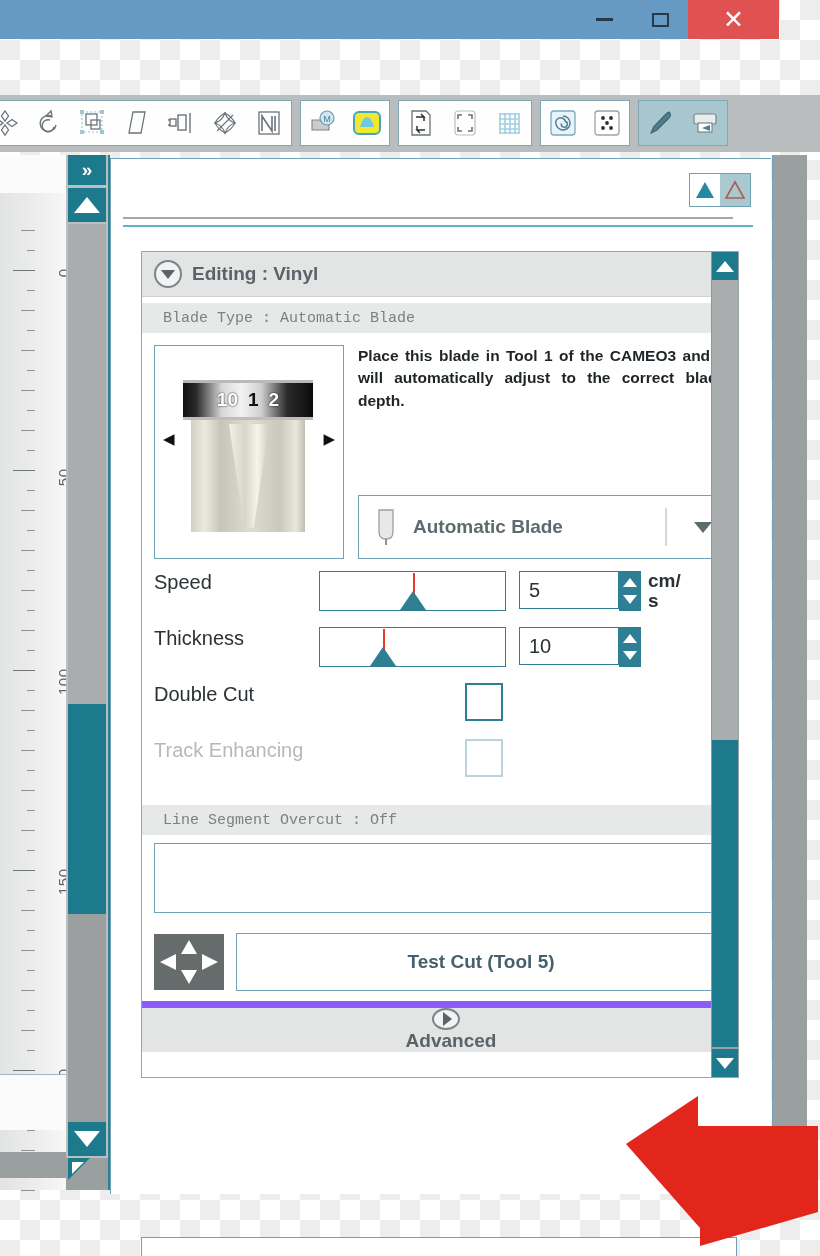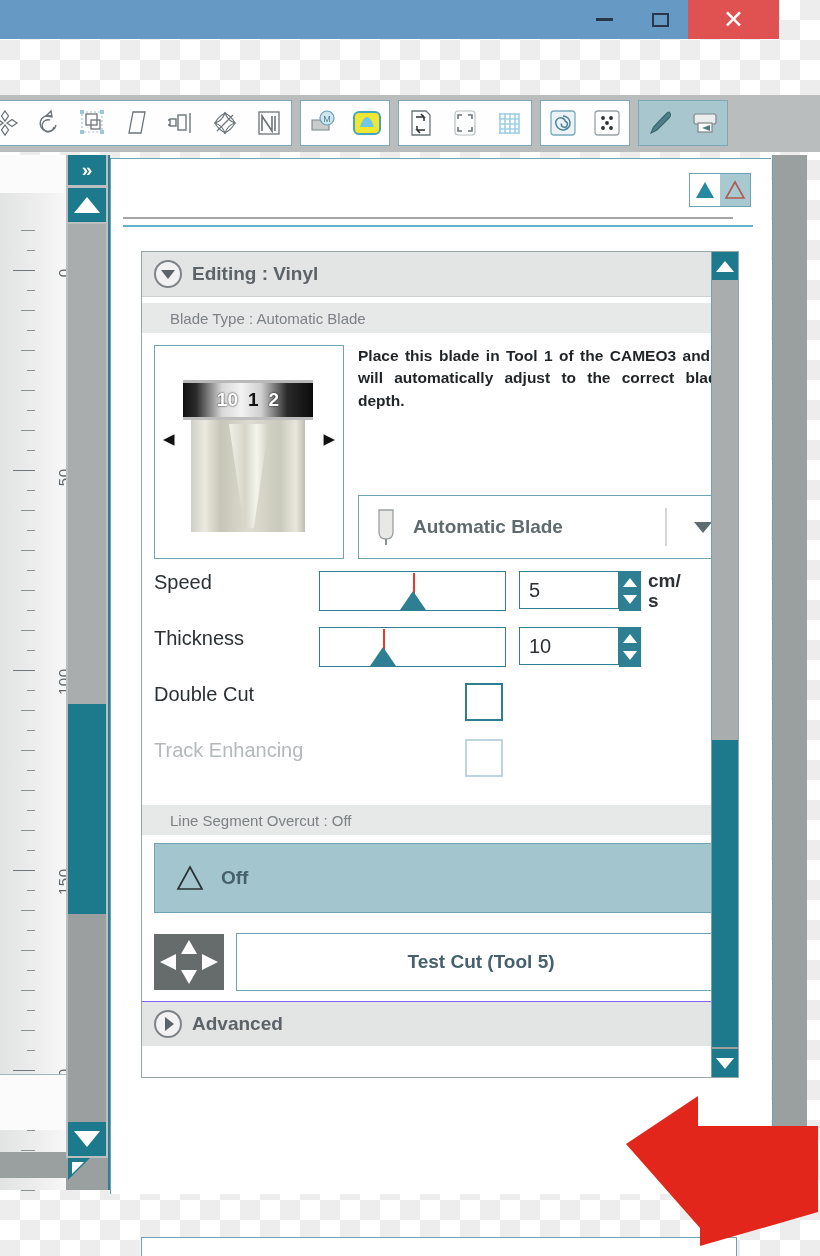--- a/index.html
+++ b/index.html
@@ -67,21 +67,21 @@
   .ht{width:30px;height:32px;display:flex;align-items:center;justify-content:center;background:#fff;}
   .ht.on{background:#a9c9d1;}
 
   
   .content{position:absolute;left:30px;top:92px;width:596px;height:825px;border:1px solid #9aa5a8;background:#fff;}
   .sec-hdr{height:44px;background:#e3e4e4;display:flex;align-items:center;padding-left:12px;border-bottom:1px solid #cdd0d0;}
   .sec-hdr .lbl{font-size:19px;font-weight:bold;color:#5b6368;margin-left:10px;}
   .circ{width:28px;height:28px;border-radius:50%;border:2px solid #7d8488;display:flex;align-items:center;justify-content:center;box-sizing:border-box;background:#f2f2f2;}
   .circ .tri-d{width:0;height:0;border-left:7px solid transparent;border-right:7px solid transparent;border-top:9px solid #5b6368;}
   .circ .tri-r{width:0;height:0;border-top:7px solid transparent;border-bottom:7px solid transparent;border-left:9px solid #5b6368;margin-left:3px;}
-  .subbar{height:30px;background:#e7e8e8;display:flex;align-items:center;padding-left:28px;font-size:15px;color:#7b8185;}
+  .subbar{height:30px;background:#e7e8e8;display:flex;align-items:center;padding-left:21px;font-size:15px;color:#7b8185;font-family:Liberation Mono, monospace;}
   .white-gap{height:6px;background:#fff;}
 
   .bladearea{padding:12px 12px 8px 12px;display:flex;gap:14px;}
   .bladebox{width:188px;height:212px;border:1px solid #6fa3b3;position:relative;background:#fff;}
   .blade-img{position:absolute;left:28px;top:28px;width:130px;height:160px;}
   .dial{position:absolute;left:0;top:6px;width:130px;height:34px;
         background:linear-gradient(to right,#101010 0%,#2a2a2a 10%,#d8d8d8 30%,#f2f2f2 45%,#d0d0d0 60%,#2b2b2b 80%,#0b0b0b 100%);
         border-top:3px solid #b9b9b9;border-bottom:3px solid #bdbdbd;
         display:flex;align-items:center;justify-content:center;gap:10px;
         font-size:19px;font-weight:bold;color:#fff;font-family:"Liberation Sans",sans-serif;}
@@ -491,41 +491,35 @@
         </div>
 
         <div class="row">
           <span class="rl dim">Track Enhancing</span>
           <span class="chk dim"></span>
         </div>
       </div>
 
       <div class="subbar">Line Segment Overcut : Off</div>
       <div class="seg">
-        <div class="segbtn on">
-          <svg width="34" height="30" viewBox="0 0 34 30">
-              <path d="M17 4 L29 26 H5z" fill="none" stroke="#2b3134" stroke-width="1.7"></path>
-            </svg>
-          <span class="t">Off</span>
-        </div>
       </div>
 
       <div class="testrow">
         <div class="dpad">
           <svg width="70" height="56" viewBox="0 0 70 56">
             <path d="M35 6 L43 20 H27z" fill="#fff"></path>
             <path d="M35 50 L43 36 H27z" fill="#fff"></path>
             <path d="M6 28 L22 20 V36z" fill="#fff"></path>
             <path d="M64 28 L48 20 V36z" fill="#fff"></path>
           </svg>
         </div>
         <div class="testbtn">Test Cut (Tool 5)</div>
       </div>
 
-      <div class="sec-hdr" style="border-top:1px solid #8b5cf6;border-bottom:none;">
+      <div class="sec-hdr" style="border-top:7px solid #8b5cf6;border-bottom:none;flex-direction:column;">
         <span class="circ">
             <span class="tri-r"></span>
           </span>
         <span class="lbl">Advanced</span>
       </div>
 
       <div class="ibar">
         <div class="top">
             <span class="stri-u"></span>
           </div>

